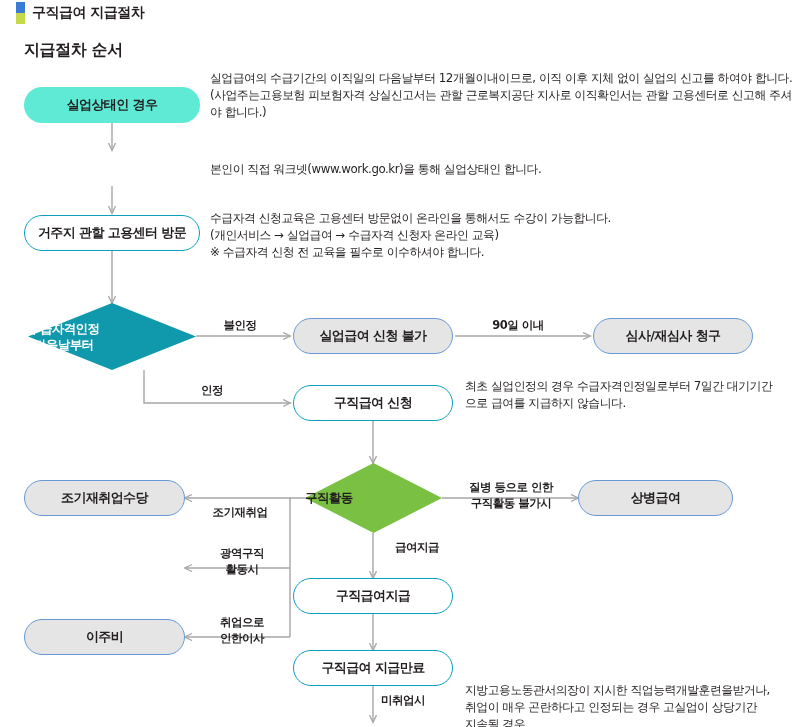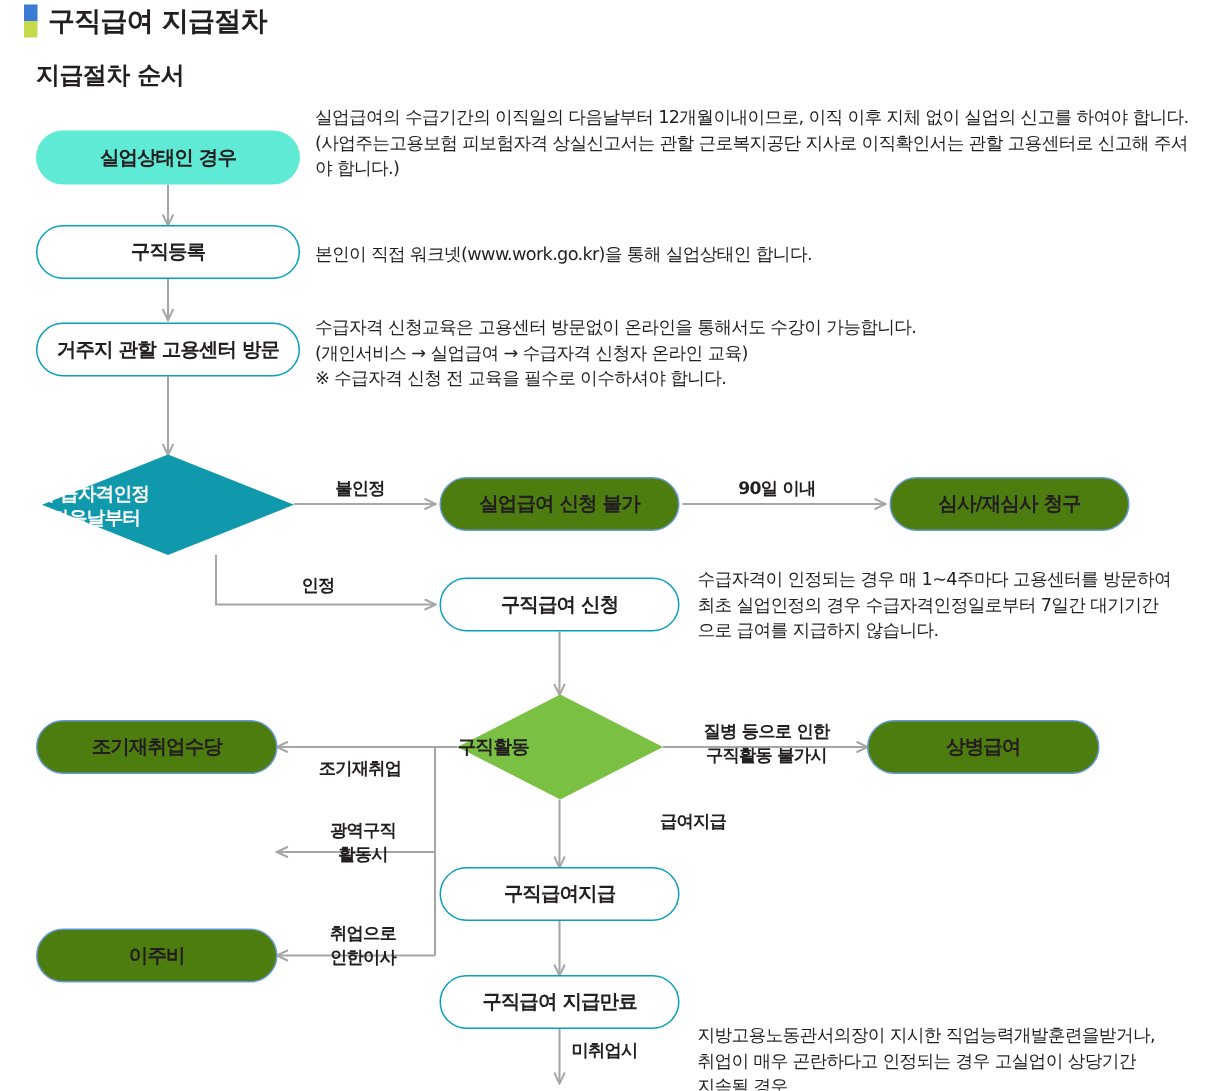--- a/index.html
+++ b/index.html
@@ -9,31 +9,31 @@
     color:#231f20;
   }
   #flow-root{position:absolute;left:0;top:0;width:810px;height:727px;}
 
   
   .title-row{position:absolute;left:16px;top:2px;display:flex;align-items:center;}
   .title-mark{width:9px;height:22px;margin-right:7px;position:relative;flex:none;}
   .title-mark i{display:block;width:100%;height:50%;}
   .title-mark i.top{background:#3a7bd5;}
   .title-mark i.bot{background:#c6d94a;}
-  .page-title{font-size:18px;font-weight:bold;letter-spacing:-0.5px;color:#231f20;white-space:nowrap;}
+  .page-title{font-size:14px;font-weight:bold;letter-spacing:-0.5px;color:#231f20;white-space:nowrap;}
   .sub-title{position:absolute;left:24px;top:40px;font-size:16px;font-weight:bold;
     letter-spacing:-0.4px;color:#231f20;white-space:nowrap;}
 
   
   .node{position:absolute;box-sizing:border-box;display:flex;align-items:center;
     justify-content:center;text-align:center;white-space:nowrap;
     font-size:13px;font-weight:bold;letter-spacing:-0.6px;}
   .node.start{background:#5eead4;border:none;border-radius:22px;color:#231f20;text-align:right;}
   .node.teal{background:#ffffff;border:1.6px solid #0aa0bd;border-radius:22px;color:#231f20;}
-  .node.blue{background:#4d7c0f;border:1.3px solid #6699d6;border-radius:22px;color:#231f20;}
+  .node.blue{background:#e5e5e5;border:1.3px solid #6699d6;border-radius:22px;color:#231f20;}
 
   .diamond{position:absolute;display:flex;align-items:center;justify-content:flex-start;}
   .diamond svg{position:absolute;left:0;top:0;}
   .diamond span{position:relative;text-align:center;font-size:12.5px;font-weight:bold;
     letter-spacing:-0.6px;line-height:1.25;}
   .diamond.teal span{color:#ffffff;}
   .diamond.green span{color:#231f20;}
 
   
   .svg-layer{position:absolute;left:0;top:0;width:810px;height:727px;pointer-events:none;}
@@ -97,21 +97,20 @@
     <path d="M305,498 L290,498 L290,637" stroke="#a6a6a6" stroke-width="1.4" fill="none"></path>
     <g stroke="#a6a6a6" stroke-width="1.4" fill="none" marker-end="url(#ah)">
       <path d="M290,498 L185,498"></path>
       <path d="M290,568 L185,568"></path>
       <path d="M290,637 L185,637"></path>
     </g>
   </svg>
 
   <div class="node start" style="left:24px;top:87px;width:176px;height:36px;">실업상태인 경우</div>
 
-  <div class="node teal" style="left:24px;top:150px;width:176px;height:36px;">구직등록</div>
 
   <div class="node teal" style="left:24px;top:215px;width:176px;height:36px;">거주지 관할 고용센터 방문</div>
 
   <div class="diamond teal" style="left:28px;top:303px;width:168px;height:67px;">
     <svg width="168" height="67" viewBox="0 0 168 67" aria-hidden="true">
       <polygon points="84,0 168,33.5 84,67 0,33.5" fill="#1098ac"></polygon>
     </svg>
     <span>
       <span>수급자격인정</span><br>
       <span>다음날부터</span>
@@ -146,21 +145,21 @@
 
   <div class="edge-label" style="left:181px;top:383px;width:62px;">인정</div>
 
   <div class="edge-label" style="left:478px;top:318px;width:80px;">90일 이내</div>
 
   <div class="edge-label" style="left:452px;top:480px;width:118px;">
     <span>질병 등으로 인한</span><br>
     <span>구직활동 불가시</span>
   </div>
 
-  <div class="edge-label" style="left:381px;top:540px;width:72px;text-align:right;margin-left:31px;">급여지급</div>
+  <div class="edge-label" style="left:381px;top:540px;width:72px;text-align:center;">급여지급</div>
 
   <div class="edge-label" style="left:196px;top:505px;width:88px;">조기재취업</div>
 
   <div class="edge-label" style="left:200px;top:546px;width:84px;">
     <span>광역구직</span><br>
     <span>활동시</span>
   </div>
 
   <div class="edge-label" style="left:200px;top:615px;width:84px;">
     <span>취업으로</span><br>
@@ -179,21 +178,20 @@
     <p>본인이 직접 워크넷(www.work.go.kr)을 통해 실업상태인 합니다.</p>
   </div>
 
   <div class="desc" style="left:210px;top:210px;width:595px;">
     <p>수급자격 신청교육은 고용센터 방문없이 온라인을 통해서도 수강이 가능합니다.</p>
     <p>(개인서비스 → 실업급여 → 수급자격 신청자 온라인 교육)</p>
     <p>※ 수급자격 신청 전 교육을 필수로 이수하셔야 합니다.</p>
   </div>
 
   <div class="desc" style="left:465px;top:378px;width:345px;">
-    <p>수급자격이 인정되는 경우 매 1~4주마다 고용센터를 방문하여</p>
     <p>최초 실업인정의 경우 수급자격인정일로부터 7일간 대기기간</p>
     <p>으로 급여를 지급하지 않습니다.</p>
   </div>
 
   <div class="desc" style="left:465px;top:682px;width:345px;">
     <p>지방고용노동관서의장이 지시한 직업능력개발훈련을받거나,</p>
     <p>취업이 매우 곤란하다고 인정되는 경우 고실업이 상당기간</p>
     <p>지속될 경우</p>
   </div>
 

